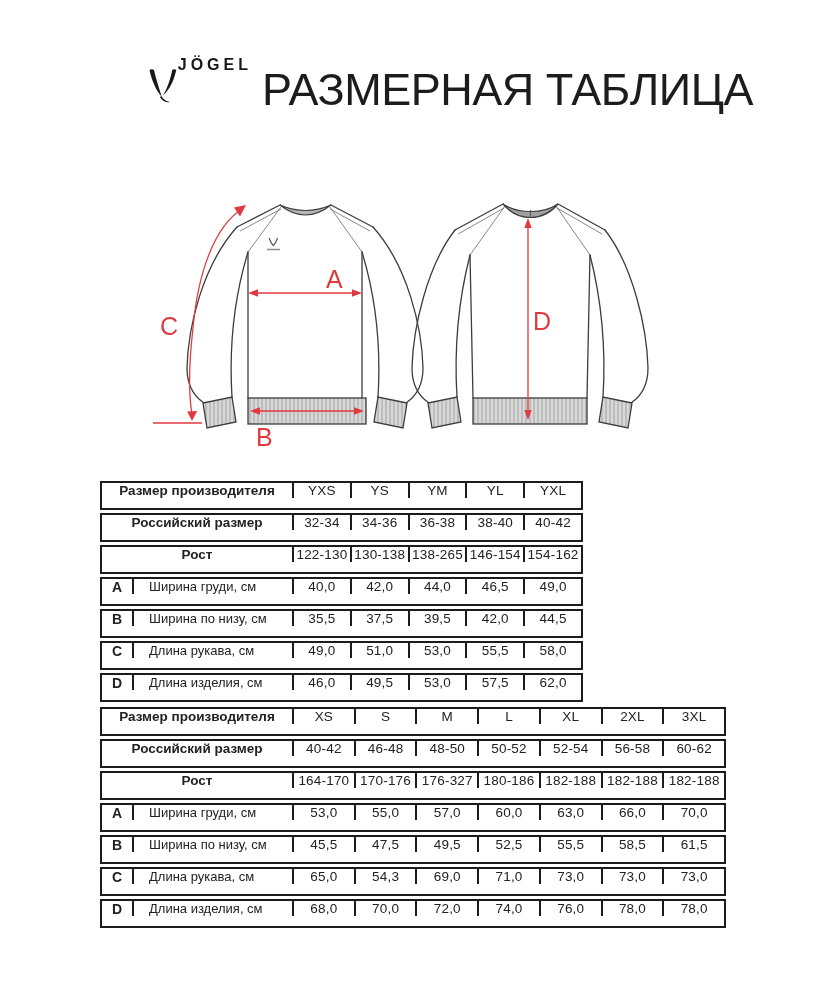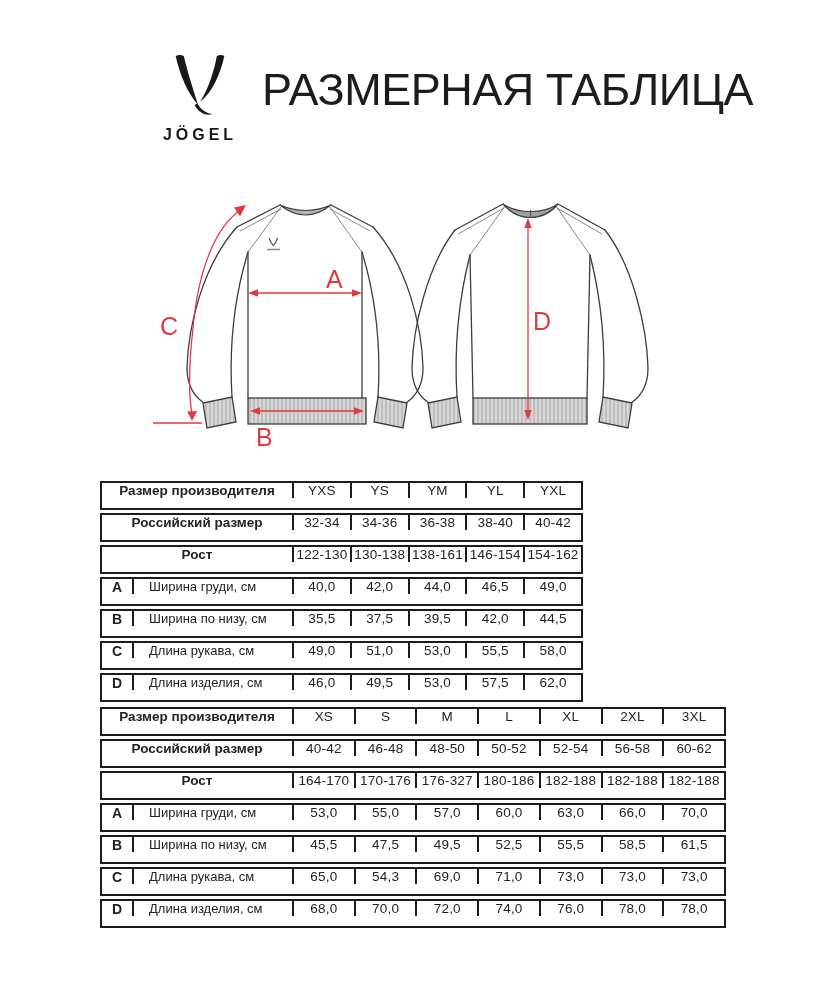--- a/index.html
+++ b/index.html
@@ -5,21 +5,21 @@
   :root{
     --ink:#1f1f1f; --line:#1c1c1c; --arrow:#e03a40; --outline:#3d3d3d;
     --rib-fill:#d8d8d8; --rib-line:#a3a3a3; --collar:#b5b5b5; --collar-back:#a0a0a0;
   }
   html,body{margin:0;padding:0;}
   body{
     width:831px;height:1000px;background:#ffffff;position:relative;overflow:hidden;
     font-family:"Liberation Sans","DejaVu Sans",sans-serif;color:var(--ink);
   }
   
-  .logo-block{position:absolute;left:148px;top:52px;width:104px;display:flex;flex-direction:column;align-items:center;}
+  .logo-block{position:absolute;left:148px;top:52px;width:104px;display:flex;flex-direction:row;}
   .logo-emblem{width:54px;height:70px;}
   .logo-text{margin-top:4px;font-size:16px;font-weight:700;letter-spacing:4px;color:#17171c;}
   .page-title{
     position:absolute;left:262px;top:64px;font-size:45px;font-weight:400;
     letter-spacing:-0.5px;color:#1c1c1e;white-space:nowrap;
   }
   
   .diagram{position:absolute;left:140px;top:178px;width:575px;height:292px;}
   .oline{fill:none;stroke:var(--outline);stroke-width:1.3;stroke-linecap:round;stroke-linejoin:round;}
   .oline-thin{fill:none;stroke:#6a6a6a;stroke-width:0.8;}
@@ -157,21 +157,21 @@
       <div class="cell val">32-34</div>
       <div class="cell val">34-36</div>
       <div class="cell val">36-38</div>
       <div class="cell val">38-40</div>
       <div class="cell val">40-42</div>
     </div>
     <div class="t-row">
       <div class="cell merged">Рост</div>
       <div class="cell val">122-130</div>
       <div class="cell val">130-138</div>
-      <div class="cell val">138-161</div>
+      <div class="cell val">138-265</div>
       <div class="cell val">146-154</div>
       <div class="cell val">154-162</div>
     </div>
     <div class="t-row">
       <div class="cell letter">A</div>
       <div class="cell label">Ширина груди, см</div>
       <div class="cell val">40,0</div>
       <div class="cell val">42,0</div>
       <div class="cell val">44,0</div>
       <div class="cell val">46,5</div>

